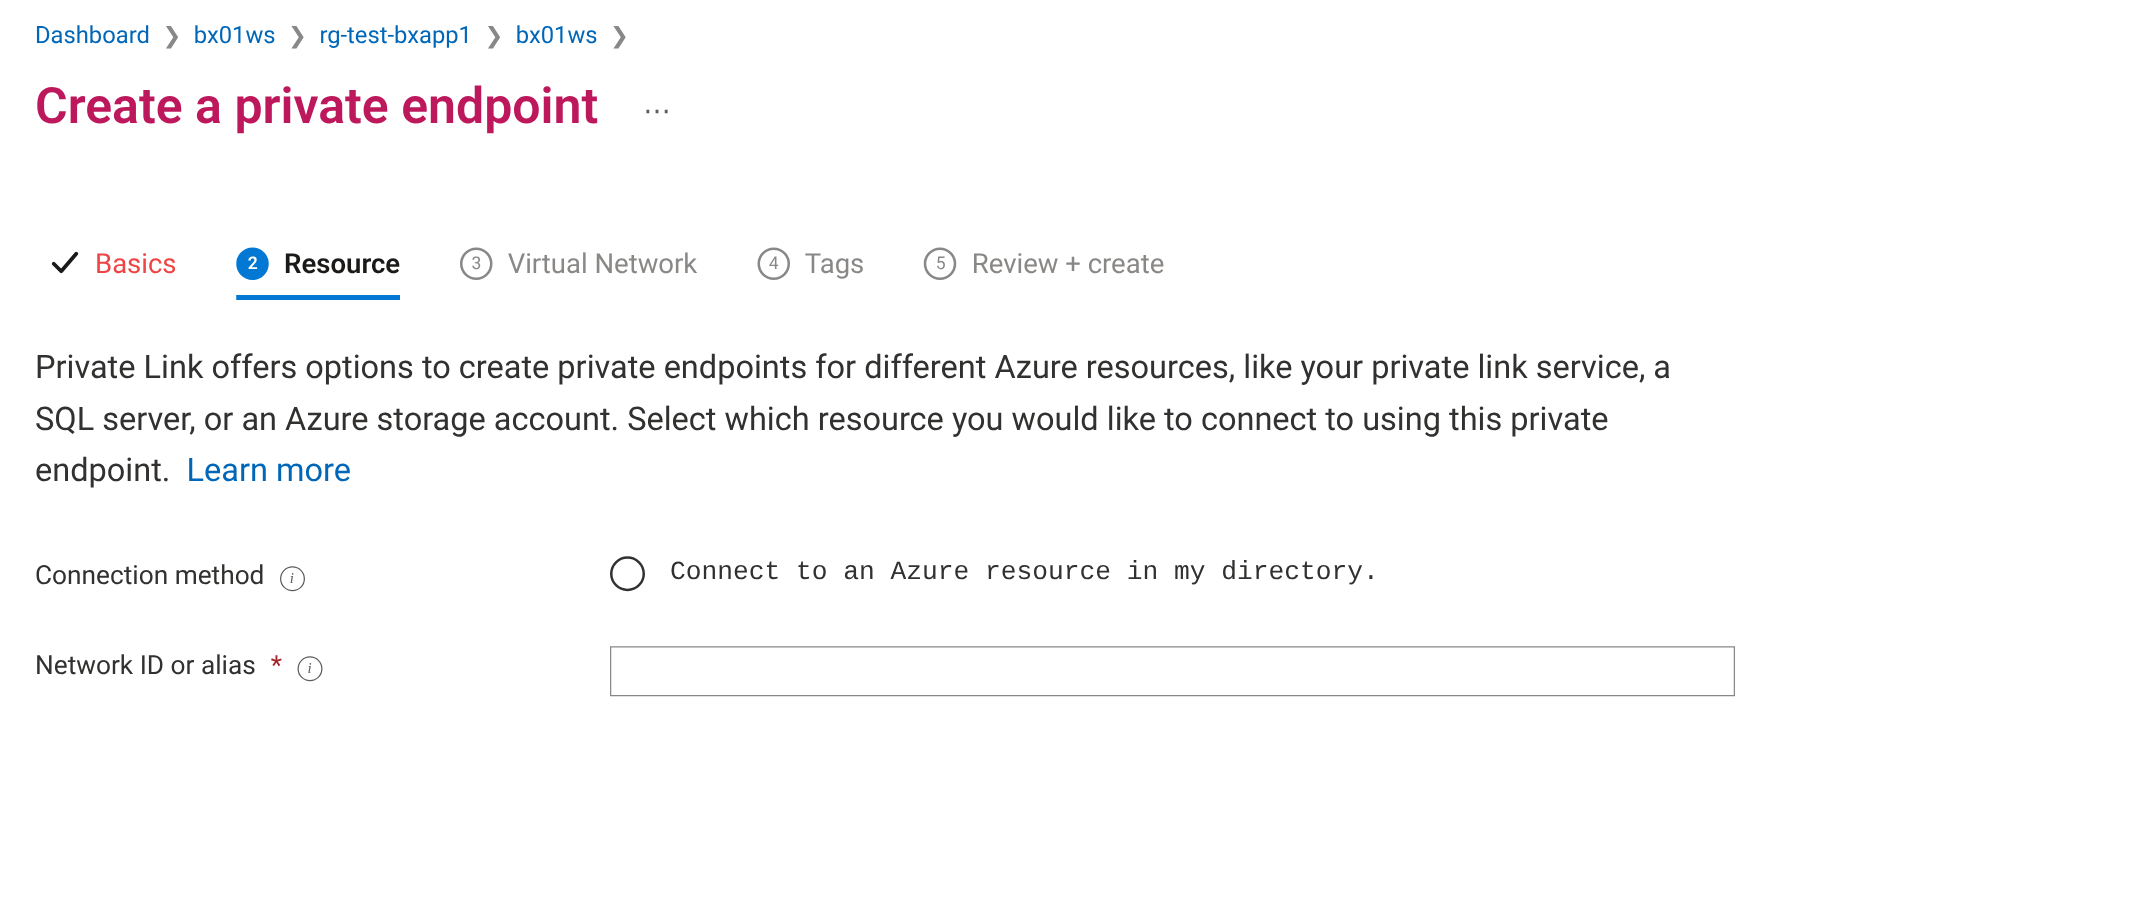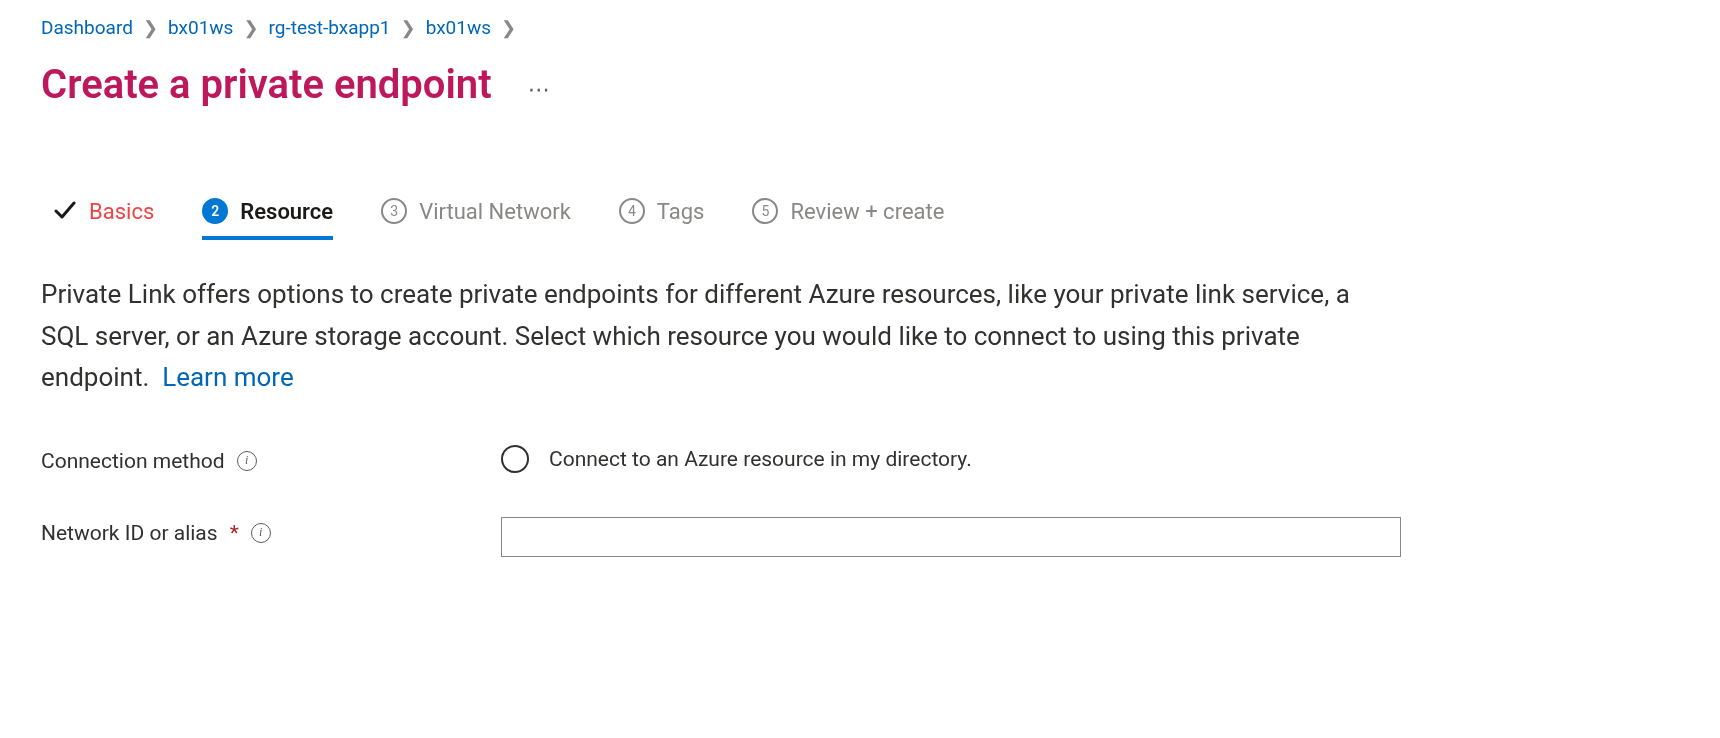--- a/index.html
+++ b/index.html
@@ -18,21 +18,20 @@
     margin: 0;
     padding: 0;
     background: var(--bg);
     font-family: var(--font);
     color: var(--text);
     font-size: 16px;
     width: 1720px;
   }
   .page {
     padding: 16px 28px 40px 28px;
-    margin-left: 13px;
   }
   
   .breadcrumb {
     display: flex;
     align-items: center;
     gap: 10px;
     font-size: 19px;
     margin-bottom: 22px;
     flex-wrap: wrap;
   }
@@ -140,21 +139,21 @@
   .form-row {
     display: flex;
     align-items: flex-start;
     margin-bottom: 44px;
   }
   .form-label-cell {
     width: 460px;
     flex: 0 0 460px;
     font-size: 21px;
     display: flex;
-    align-items: center;
+    align-items: flex-end;
     gap: 12px;
     padding-top: 4px;
   }
   .required-star {
     color: var(--required);
   }
   .info-icon {
     width: 20px; height: 20px;
     border: 1.5px solid #605e5c;
     border-radius: 50%;
@@ -168,20 +167,21 @@
     cursor: default;
   }
   .form-control-cell {
     flex: 1 1 auto;
     max-width: 900px;
   }
   .radio-group {
     display: flex;
     flex-direction: column;
     gap: 18px;
+    font-family: Liberation Mono, monospace;
   }
   .radio-option {
     display: flex;
     align-items: center;
     gap: 20px;
     font-size: 21px;
     cursor: pointer;
   }
   .radio-visual {
     width: 28px; height: 28px;

